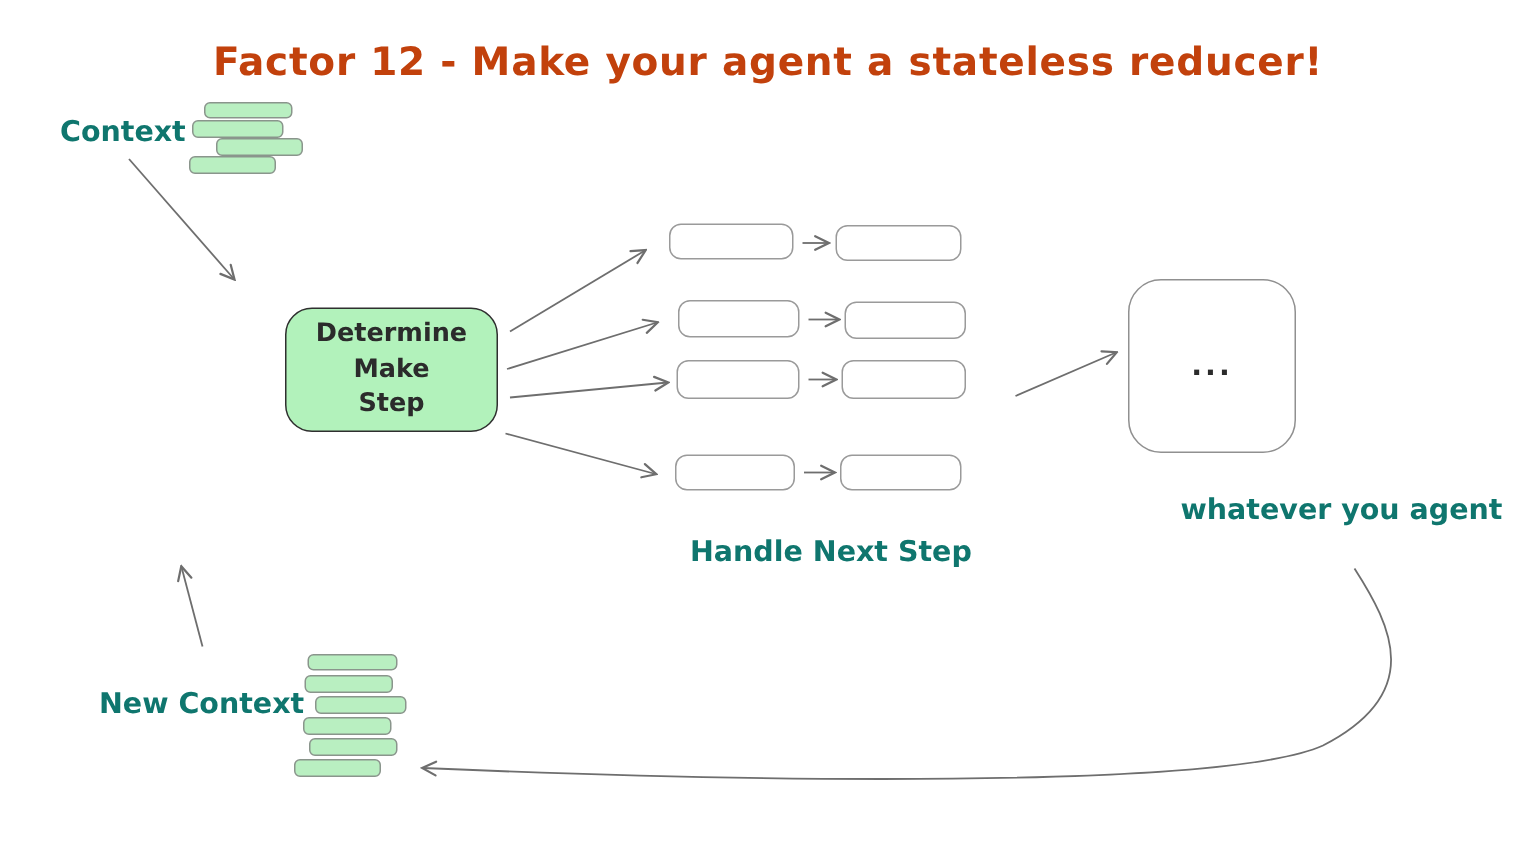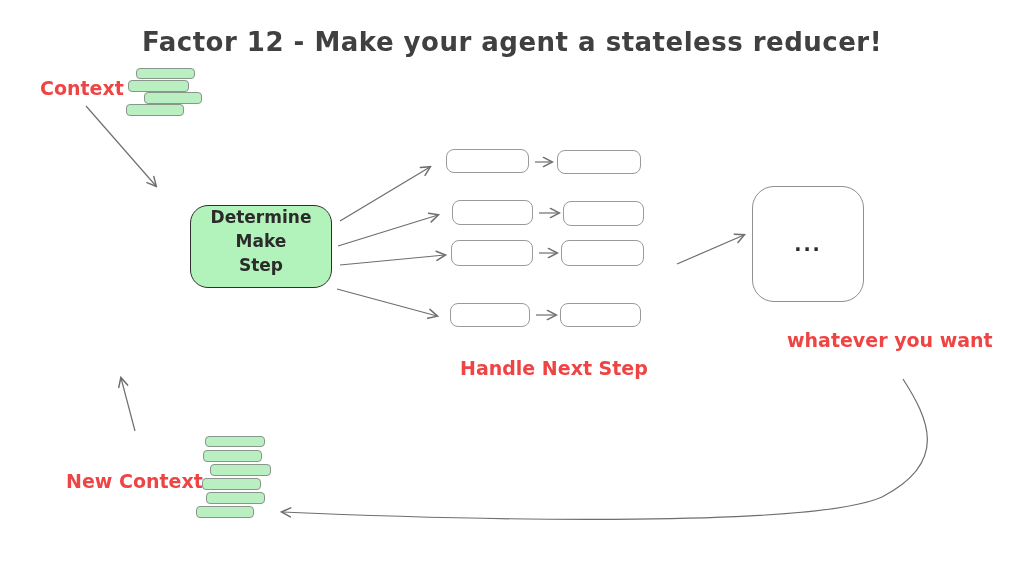--- a/index.html
+++ b/index.html
@@ -6,26 +6,26 @@
   body{
     width:1024px;height:576px;background:#ffffff;overflow:hidden;
     font-family:"DejaVu Sans","Liberation Sans",sans-serif;
     color:#2b2b2b;
   }
   .canvas{position:relative;width:1024px;height:576px;background:#ffffff;}
   svg.arrows{position:absolute;left:0;top:0;width:1024px;height:576px;pointer-events:none;}
 
   .title{
     position:absolute;left:0;top:27px;width:1024px;text-align:center;
-    font-size:26px;font-weight:bold;letter-spacing:.5px;color:#404040;
+    font-size:26px;font-weight:bold;letter-spacing:.5px;color:#c2410c;
   }
 
-  .hand-label{position:absolute;font-weight:600;color:#ef4444;white-space:nowrap;}
+  .hand-label{position:absolute;font-weight:600;color:#0f766e;white-space:nowrap;}
   .context-label{left:40px;top:77px;font-size:19px;}
-  .new-context-label{left:66px;top:470px;font-size:19px;}
+  .new-context-label{left:66px;top:458px;font-size:19px;}
   .handle-label{left:460px;top:357px;width:225px;font-size:19px;}
   .whatever-label{left:787px;top:329px;font-size:19px;}
 
   .bar{
     position:absolute;background:#b9efc1;border:1.4px solid #8a958c;border-radius:4px;
     box-sizing:border-box;
   }
   
   .ctx-b1{left:136px;top:68px;width:59px;height:11px;}
   .ctx-b2{left:128px;top:80px;width:61px;height:12px;}
@@ -35,21 +35,21 @@
   .nc-b1{left:205px;top:436px;width:60px;height:11px;}
   .nc-b2{left:203px;top:450px;width:59px;height:12px;}
   .nc-b3{left:210px;top:464px;width:61px;height:12px;}
   .nc-b4{left:202px;top:478px;width:59px;height:12px;}
   .nc-b5{left:206px;top:492px;width:59px;height:12px;}
   .nc-b6{left:196px;top:506px;width:58px;height:12px;}
 
   .determine-box{
     position:absolute;left:190px;top:205px;width:142px;height:83px;
     background:#b2f2bb;border:1.6px solid #2f2f2f;border-radius:18px;
-    display:flex;flex-direction:column;align-items:center;
+    display:flex;flex-direction:column;align-items:center;justify-content:center;
     font-size:17px;font-weight:600;line-height:1.4;box-sizing:border-box;text-align:center;
   }
 
   .flow-rect{
     position:absolute;background:#ffffff;border:1.2px solid #9a9a9a;border-radius:8px;
     box-sizing:border-box;
   }
   .r1a{left:446px;top:149px;width:83px;height:24px;}
   .r1b{left:557px;top:150px;width:84px;height:24px;}
   .r2a{left:452px;top:200px;width:81px;height:25px;}
@@ -120,21 +120,21 @@
   <div class="flow-rect r3a"></div>
   <div class="flow-rect r3b"></div>
   <div class="flow-rect r4a"></div>
   <div class="flow-rect r4b"></div>
 
   <div class="hand-label handle-label">Handle Next Step</div>
 
   <div class="result-box">
     <span>...</span>
   </div>
-  <div class="hand-label whatever-label">whatever you want</div>
+  <div class="hand-label whatever-label">whatever you agent</div>
 
   <div class="hand-label new-context-label">New Context</div>
   <div>
     <div class="bar nc-b1"></div>
     <div class="bar nc-b2"></div>
     <div class="bar nc-b3"></div>
     <div class="bar nc-b4"></div>
     <div class="bar nc-b5"></div>
     <div class="bar nc-b6"></div>
   </div>

